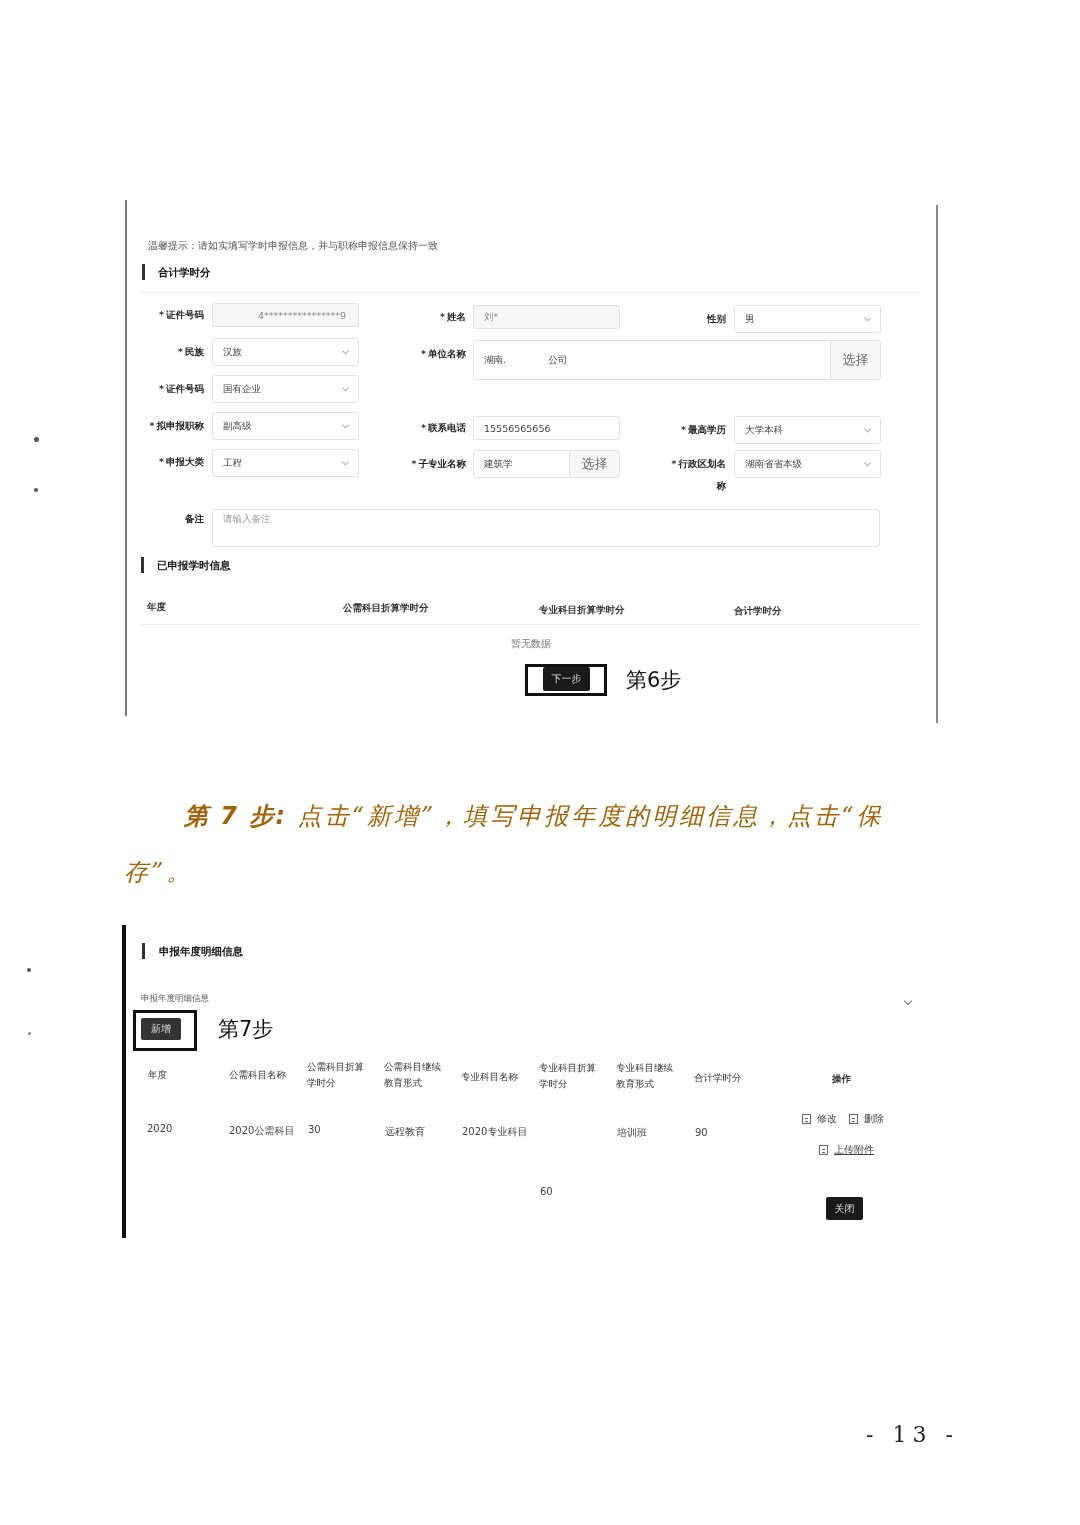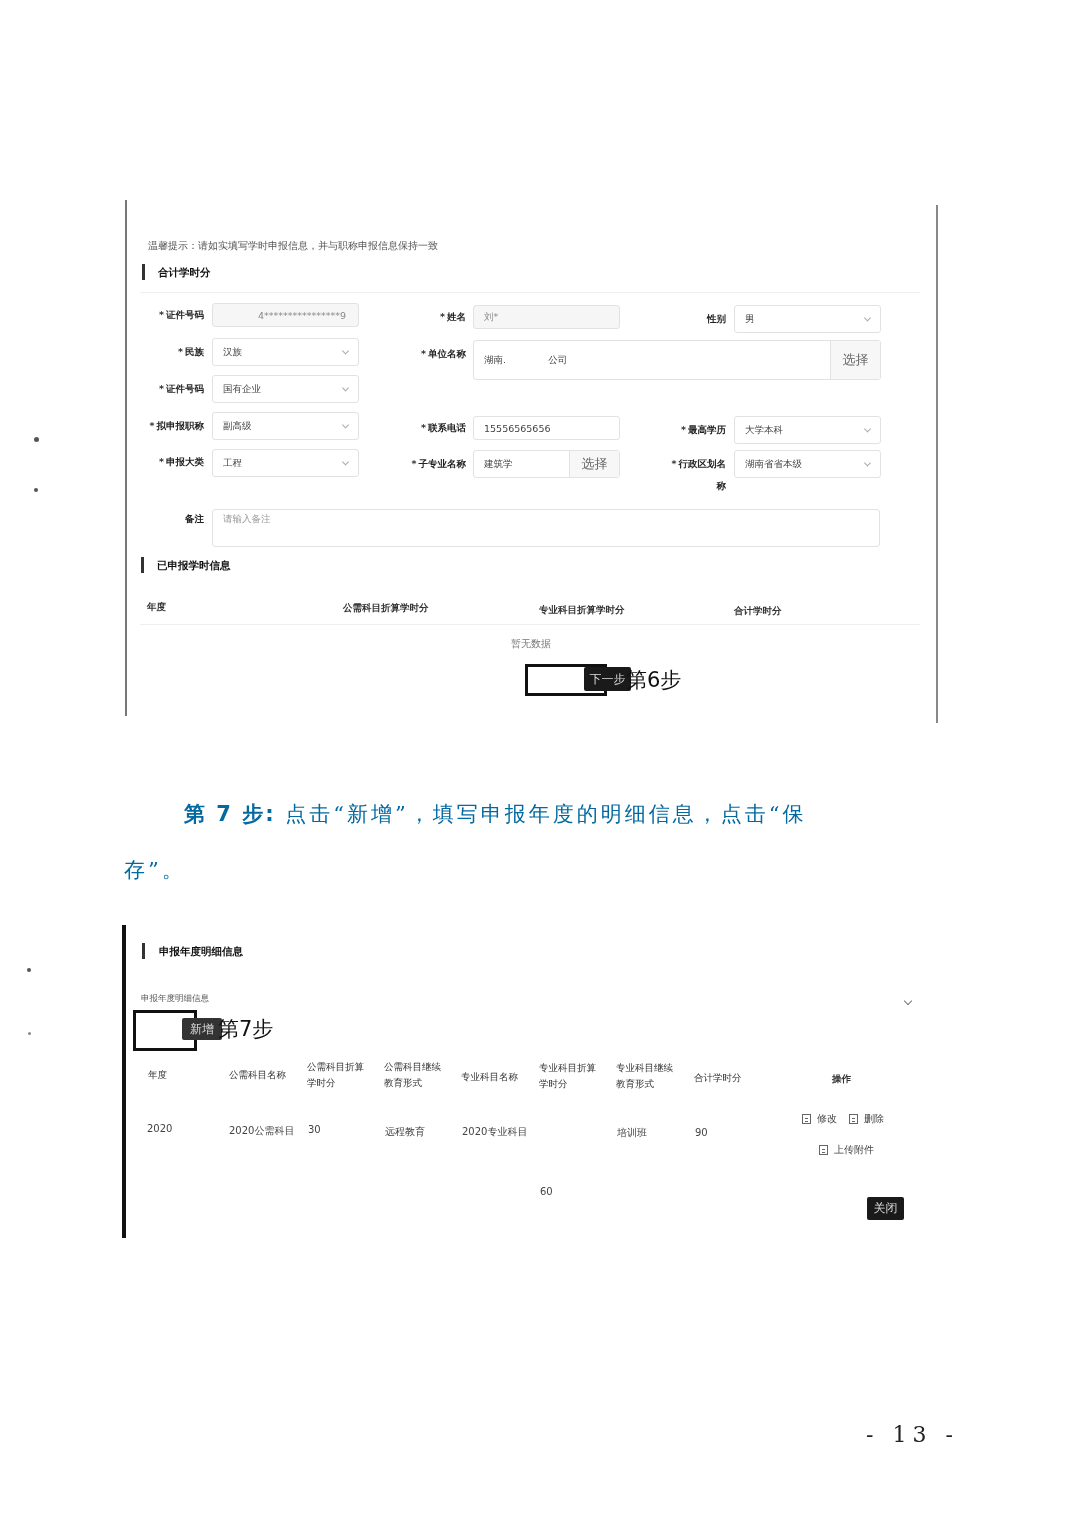--- a/index.html
+++ b/index.html
@@ -22,25 +22,25 @@
     .box { border: 1px solid #e2e2e2; border-radius: 3px; background: #fff; font-size: 9.5px; color: #444; padding: 0 10px; display: flex; align-items: center; }
     .box.disabled { background: #f6f6f6; color: #888; }
     .box.placeholder { color: #999; }
     .chev { position: absolute; right: 10px; top: 50%; width: 5px; height: 5px; border-right: 1px solid #aaa; border-bottom: 1px solid #aaa; transform: translateY(-70%) rotate(45deg); }
     .pick-btn { position: absolute; right: 0; top: 0; bottom: 0; border-left: 1px solid #e2e2e2; background: #f7f7f7; font-size: 13px; color: #666; display: flex; align-items: center; justify-content: center; }
 
     .th { font-size: 9.5px; font-weight: bold; color: #333; }
     .empty { font-size: 10px; color: #777; }
 
     .highlight-box { border: 3px solid #111; background: #fff; }
-    .dark-btn { background: #1a1a1a; color: #ddd; font-size: 12px; display: flex; align-items: center; justify-content: center; border-radius: 2px; margin-left: 41px; }
+    .dark-btn { background: #1a1a1a; color: #ddd; font-size: 10px; display: flex; align-items: center; justify-content: center; border-radius: 2px; }
     .step-callout { font-size: 21px; color: #111; font-family: "DejaVu Sans", sans-serif; }
 
     
-    .para { font-family: "DejaVu Serif", "Liberation Serif", serif; font-size: 21px; color: #0369a1; letter-spacing: 3px; }
+    .para { font-family: "DejaVu Serif", "Liberation Serif", serif; font-size: 24px; color: #a16207; letter-spacing: 3px; font-style: italic; }
     .para b { font-family: "DejaVu Sans", sans-serif; font-weight: bold; letter-spacing: 2px; }
 
     
     .shot2-left { left: 122px; top: 925px; width: 4px; height: 313px; background: #111; }
     .th2 { font-size: 9.5px; color: #333; line-height: 16px; }
     .td2 { font-size: 10px; color: #444; }
     .op-link { font-size: 10px; color: #444; display: flex; align-items: center; gap: 6px; }
     .op-icon { width: 9px; height: 10px; border: 1px solid #666; position: relative; }
     .op-icon::after { content: ""; position: absolute; left: 2px; top: 3px; width: 3px; height: 2px; border-top: 1px solid #666; border-bottom: 1px solid #666; }
 
@@ -194,21 +194,21 @@
 <div class="abs td2" style="left:695px; top:1127px;text-align:center;">90</div>
 
 <div class="abs op-link" style="left:802px; top:1112px;">
     <span class="op-icon"></span>
     <span>修改</span>
   </div>
 <div class="abs op-link" style="left:849px; top:1112px;">
     <span class="op-icon"></span>
     <span>删除</span>
   </div>
-<div class="abs op-link" style="left:819px; top:1143px;">
+<div class="abs op-link" style="left:819px; top:1143px;text-decoration:underline;">
     <span class="op-icon"></span>
     <span>上传附件</span>
   </div>
 
 <div class="abs dark-btn" style="left:826px; top:1197px; width:37px; height:23px;">关闭</div>
 
 <div class="abs dot" style="left:34px; top:437px;"></div>
 <div class="abs dot" style="left:34px; top:488px; width:4px; height:4px;"></div>
 <div class="abs dot" style="left:27px; top:968px; width:4px; height:4px;"></div>
 <div class="abs dot" style="left:28px; top:1032px; width:3px; height:3px; background:#888;"></div>

